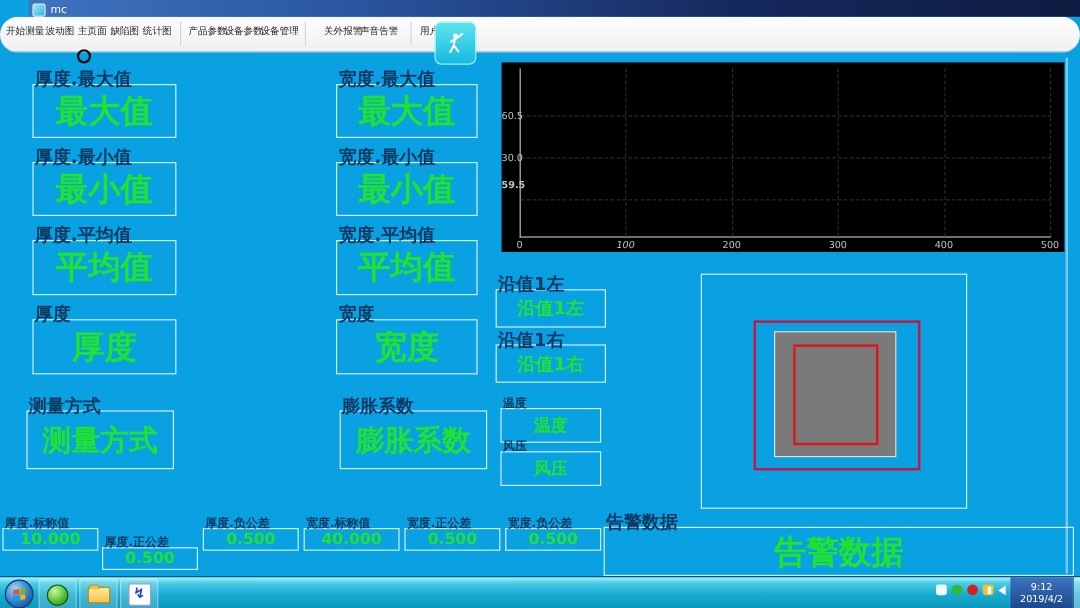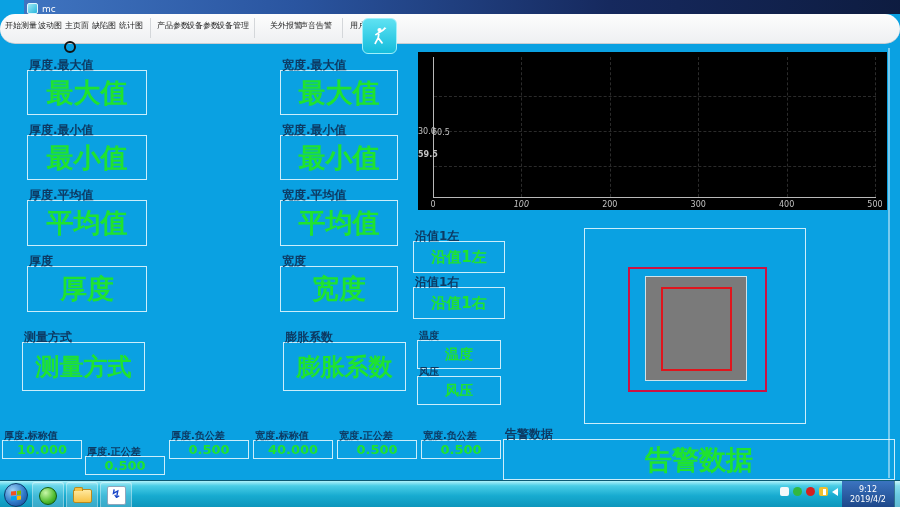--- a/index.html
+++ b/index.html
@@ -19,21 +19,21 @@
   .tbtn{position:absolute;top:6px;font-size:8px;color:#1c1c1c;white-space:nowrap;
     cursor:default;letter-spacing:0px;}
   .tsep{position:absolute;top:4px;width:1px;height:20px;background:#d4d7da;}
   .page-dot{position:absolute;left:64px;top:27px;width:8px;height:8px;border:2px solid #111;
     border-radius:50%;background:transparent;}
   .logo-tile{position:absolute;left:362px;top:4px;width:33px;height:34px;border-radius:6px;
     background:linear-gradient(#5fe2f2,#14bcdc);border:1px solid #9ff0fb;
     display:flex;align-items:center;justify-content:center;}
   
   .fbox{position:absolute;border:1px solid rgba(238,251,255,.85);}
-  .flabel{position:absolute;left:1px;top:-14px;font-size:12px;font-weight:bold;
+  .flabel{position:absolute;left:1px;top:-14px;font-size:15px;font-weight:bold;
     color:#0d3a63;white-space:nowrap;}
   .flabel.sm{font-size:10px;top:-12px;}
   .fvalue{display:flex;width:100%;height:100%;align-items:center;justify-content:center;
     color:#1fe32f;font-weight:bold;white-space:nowrap;}
   
   .chart{position:absolute;left:418px;top:52px;width:469px;height:158px;background:#000;}
   .spine{position:absolute;background:#b9b9b9;}
   .hgrid{position:absolute;height:0;border-top:1px dashed #2b2b2b;}
   .vgrid{position:absolute;width:0;border-left:1px dashed #2b2b2b;}
   .ytick{position:absolute;color:#c2c2c2;font-size:8px;text-align:right;width:13px;}
@@ -190,21 +190,21 @@
       <div class="xtick" style="left: 268.2px; top: 148px;">300</div>
       <div class="vgrid" style="left: 368.6px; top: 5px; height: 140px;"></div>
       <div class="xtick" style="left: 356.6px; top: 148px;">400</div>
       <div class="vgrid" style="left: 457px; top: 5px; height: 140px;"></div>
       <div class="xtick" style="left: 445px; top: 148px;">500</div>
       <div class="hgrid" style="left: 16px; top: 113.5px; width: 442px;"></div>
       <div class="ytick" style="left: 0px; top: 98px; font-weight: bold;">59.5</div>
       <div class="hgrid" style="left: 16px; top: 78.5px; width: 442px;"></div>
       <div class="ytick" style="left: 0px; top: 74.5px;">30.0</div>
       <div class="hgrid" style="left: 16px; top: 43.5px; width: 442px;"></div>
-      <div class="ytick" style="left: 14px; top: 39.5px; margin-top: 36px;">60.5</div>
+      <div class="ytick" style="left: 0px; top: 39.5px;">60.5</div>
     </div>
 
   <div class="profile-panel">
     <div class="rect-outer"></div>
     <div class="rect-gray"></div>
     <div class="rect-inner"></div>
   </div>
   <div class="edge-line"></div>
 
   <div class="fbox" style="left:503px;top:439px;width:390px;height:39px">

